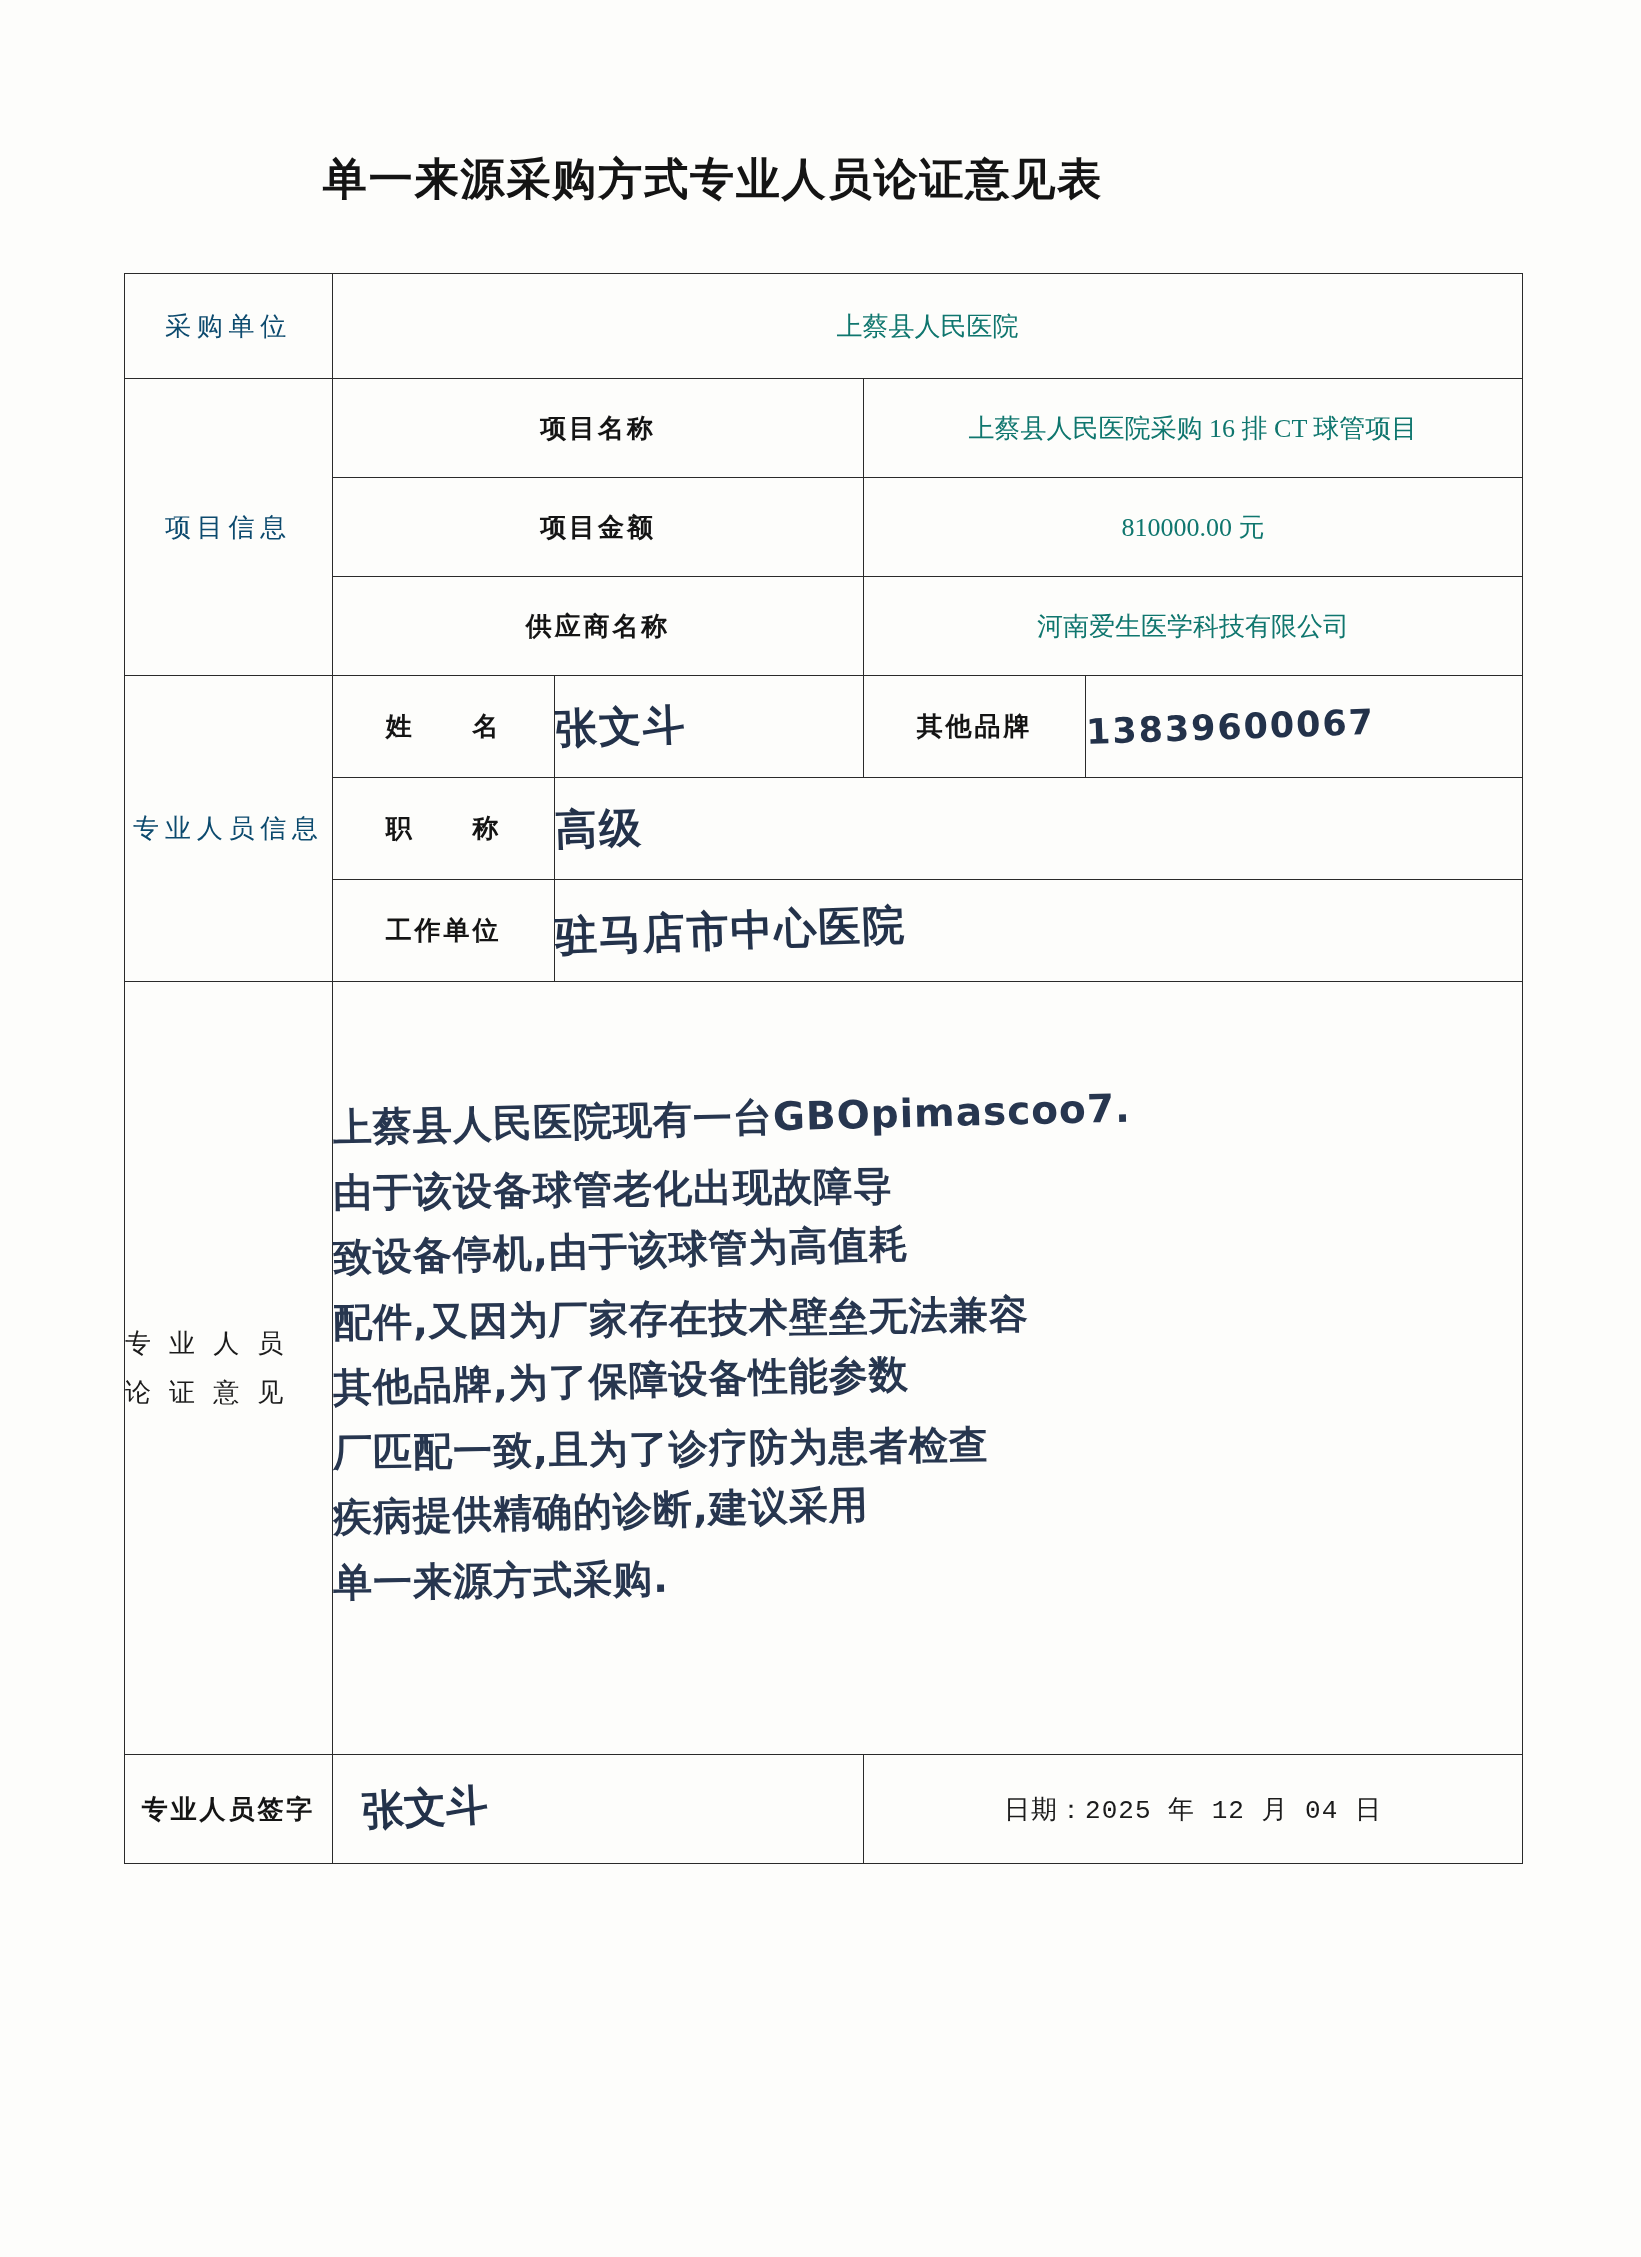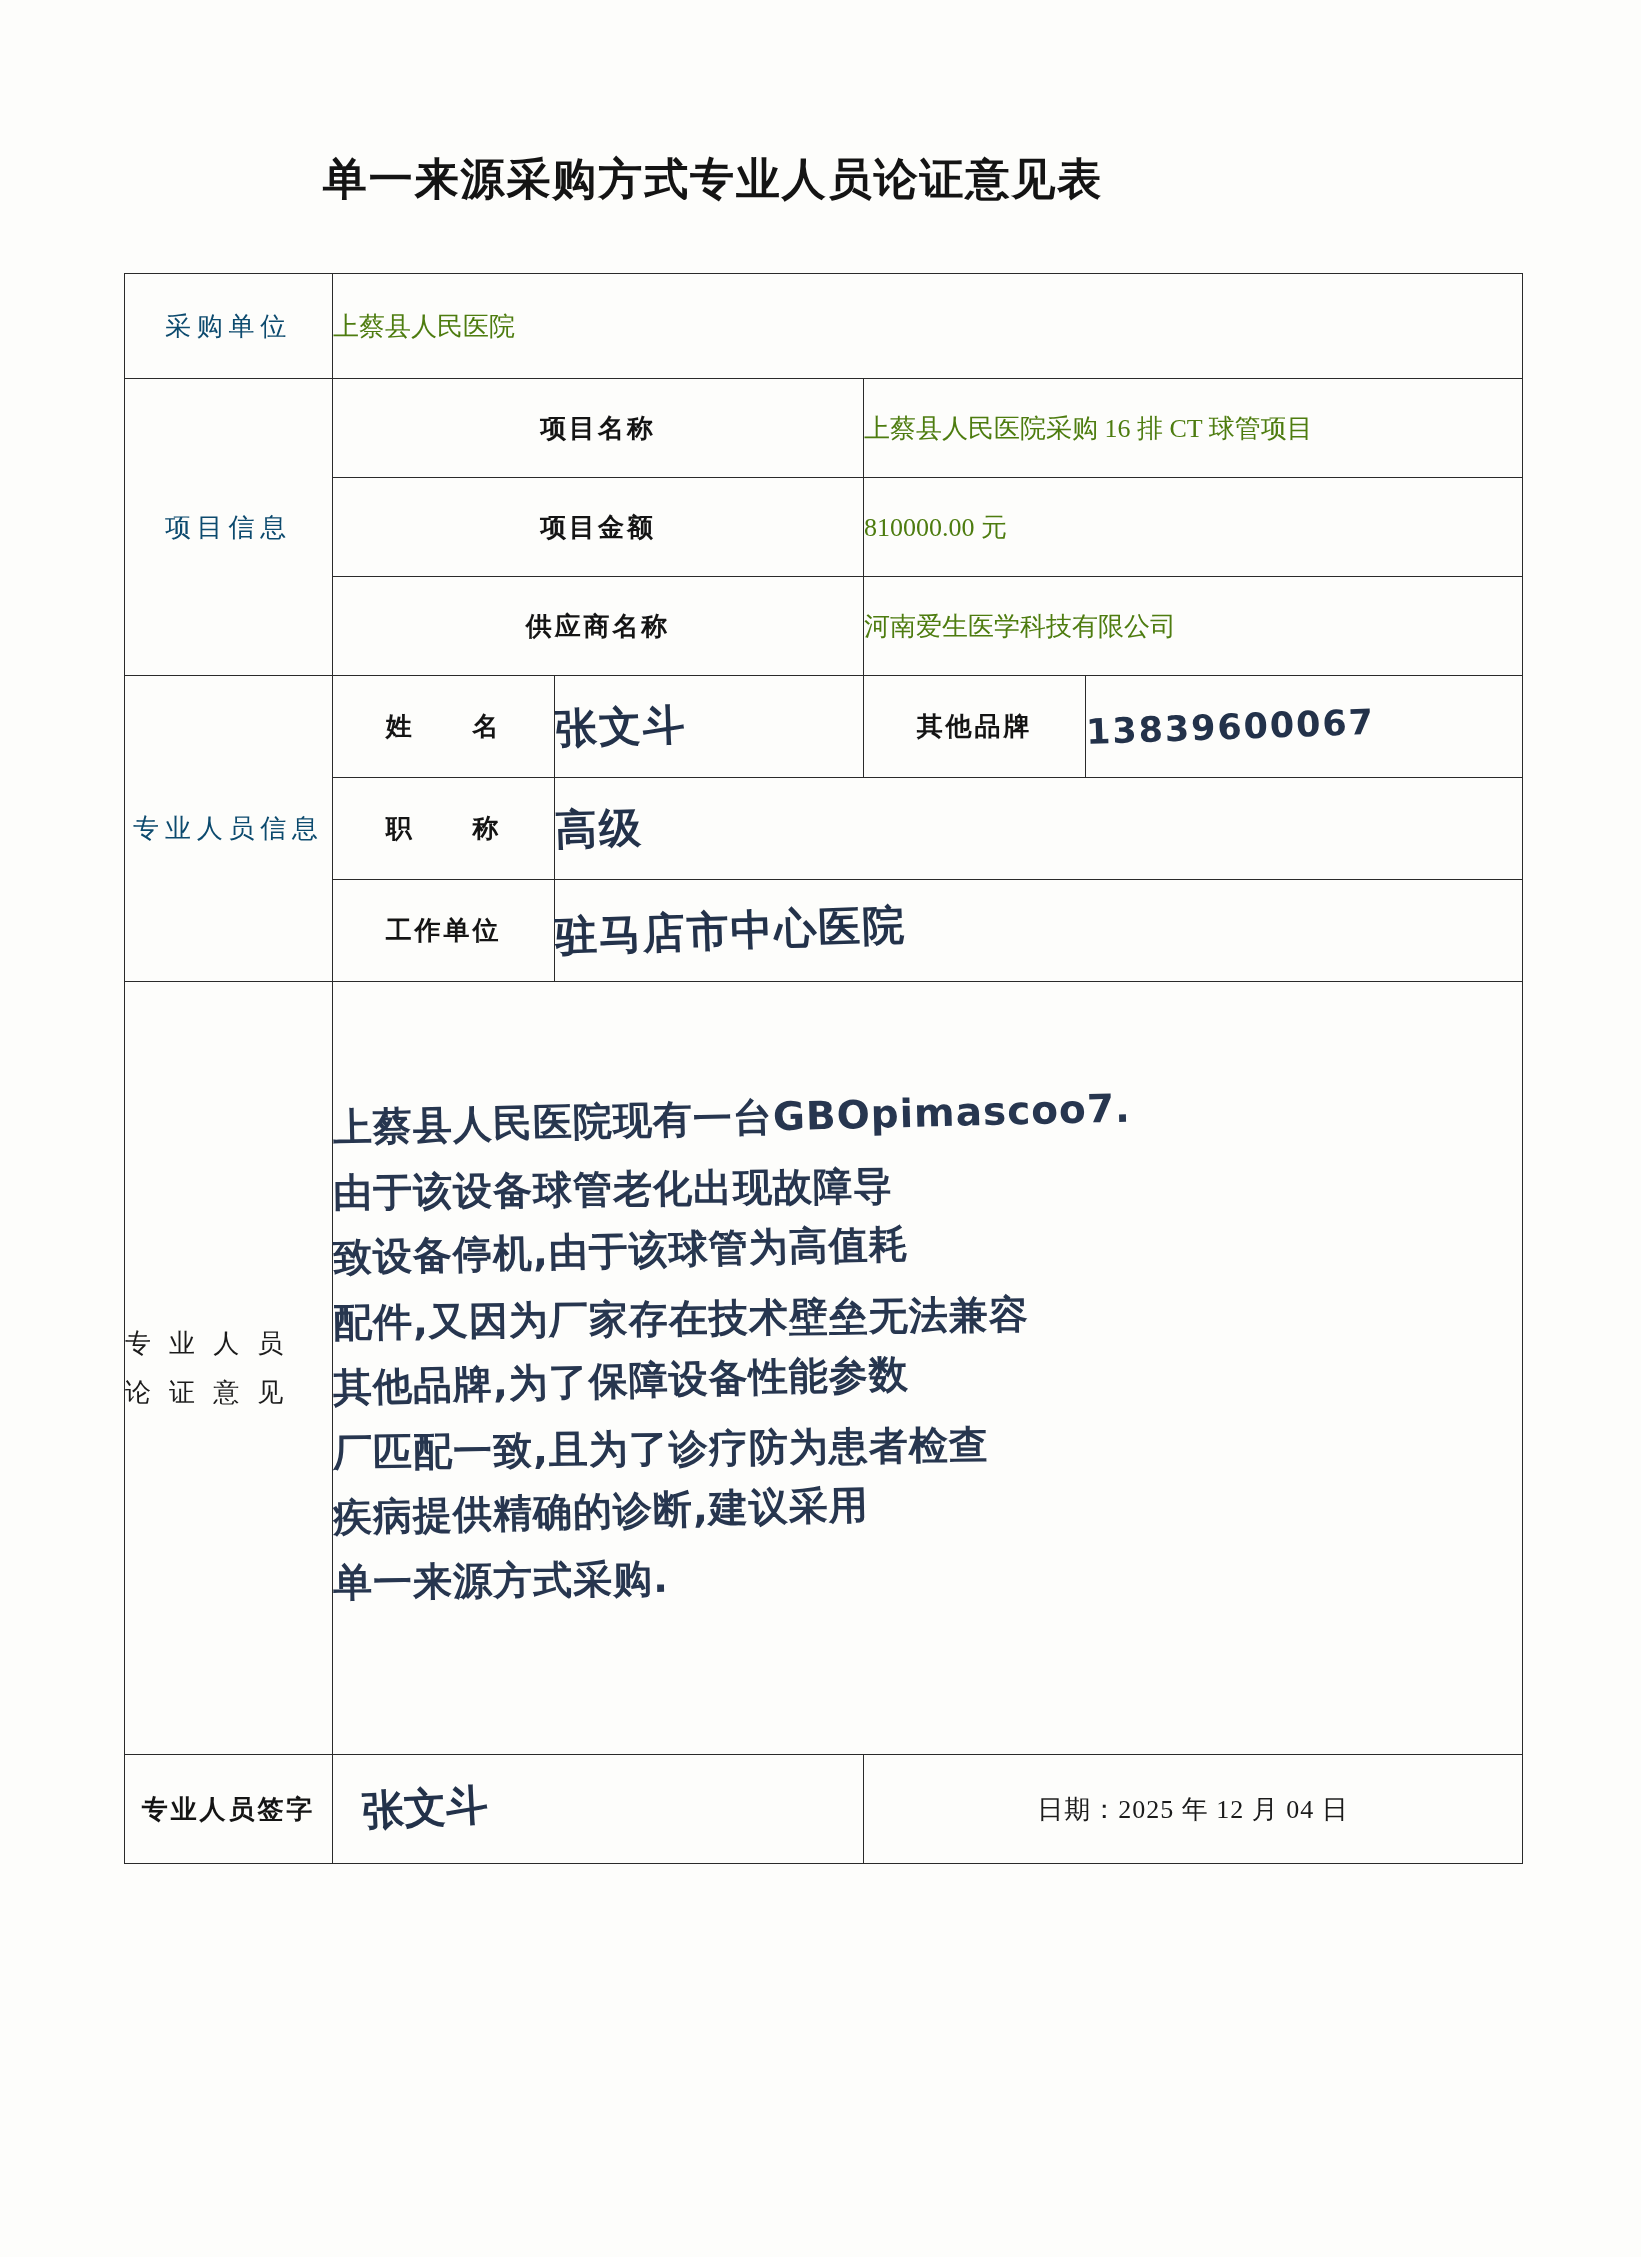--- a/index.html
+++ b/index.html
@@ -59,23 +59,23 @@
     padding: 0 5.8px;
   }
   .lbl-2 {
     text-align: center;
     font-size: 26px;
     letter-spacing: 2.9px;
     color: #141414;
     font-weight: bold;
   }
   .val {
-    text-align: left;
-    font-size: 26px;
-    color: #4d7c0f;
+    text-align: center;
+    font-size: 26px;
+    color: #0f766e;
   }
   .hand {
     font-family: "DejaVu Sans", sans-serif;
     color: #23324a;
     font-size: 42px;
     letter-spacing: 1.9px;
     transform: rotate(-2deg);
     display: inline-block;
     font-weight: 600;
   }
@@ -109,20 +109,21 @@
     transform-origin: left center;
     font-weight: 600;
   }
   .op-line:nth-child(odd) { transform: rotate(-1.4deg); }
   .op-line:nth-child(even) { transform: rotate(-0.7deg); }
   .sign-row td { height: 108px; }
   .date-cell {
     text-align: center;
     font-size: 26px;
     letter-spacing: 1px;
+    font-family: Liberation Mono, monospace;
   }
   .sig-hand {
     font-family: "DejaVu Sans", sans-serif;
     color: #23324a;
     font-size: 42px;
     font-weight: 600;
     transform: rotate(-3deg);
     display: inline-block;
     padding-left: 29px;
   }

